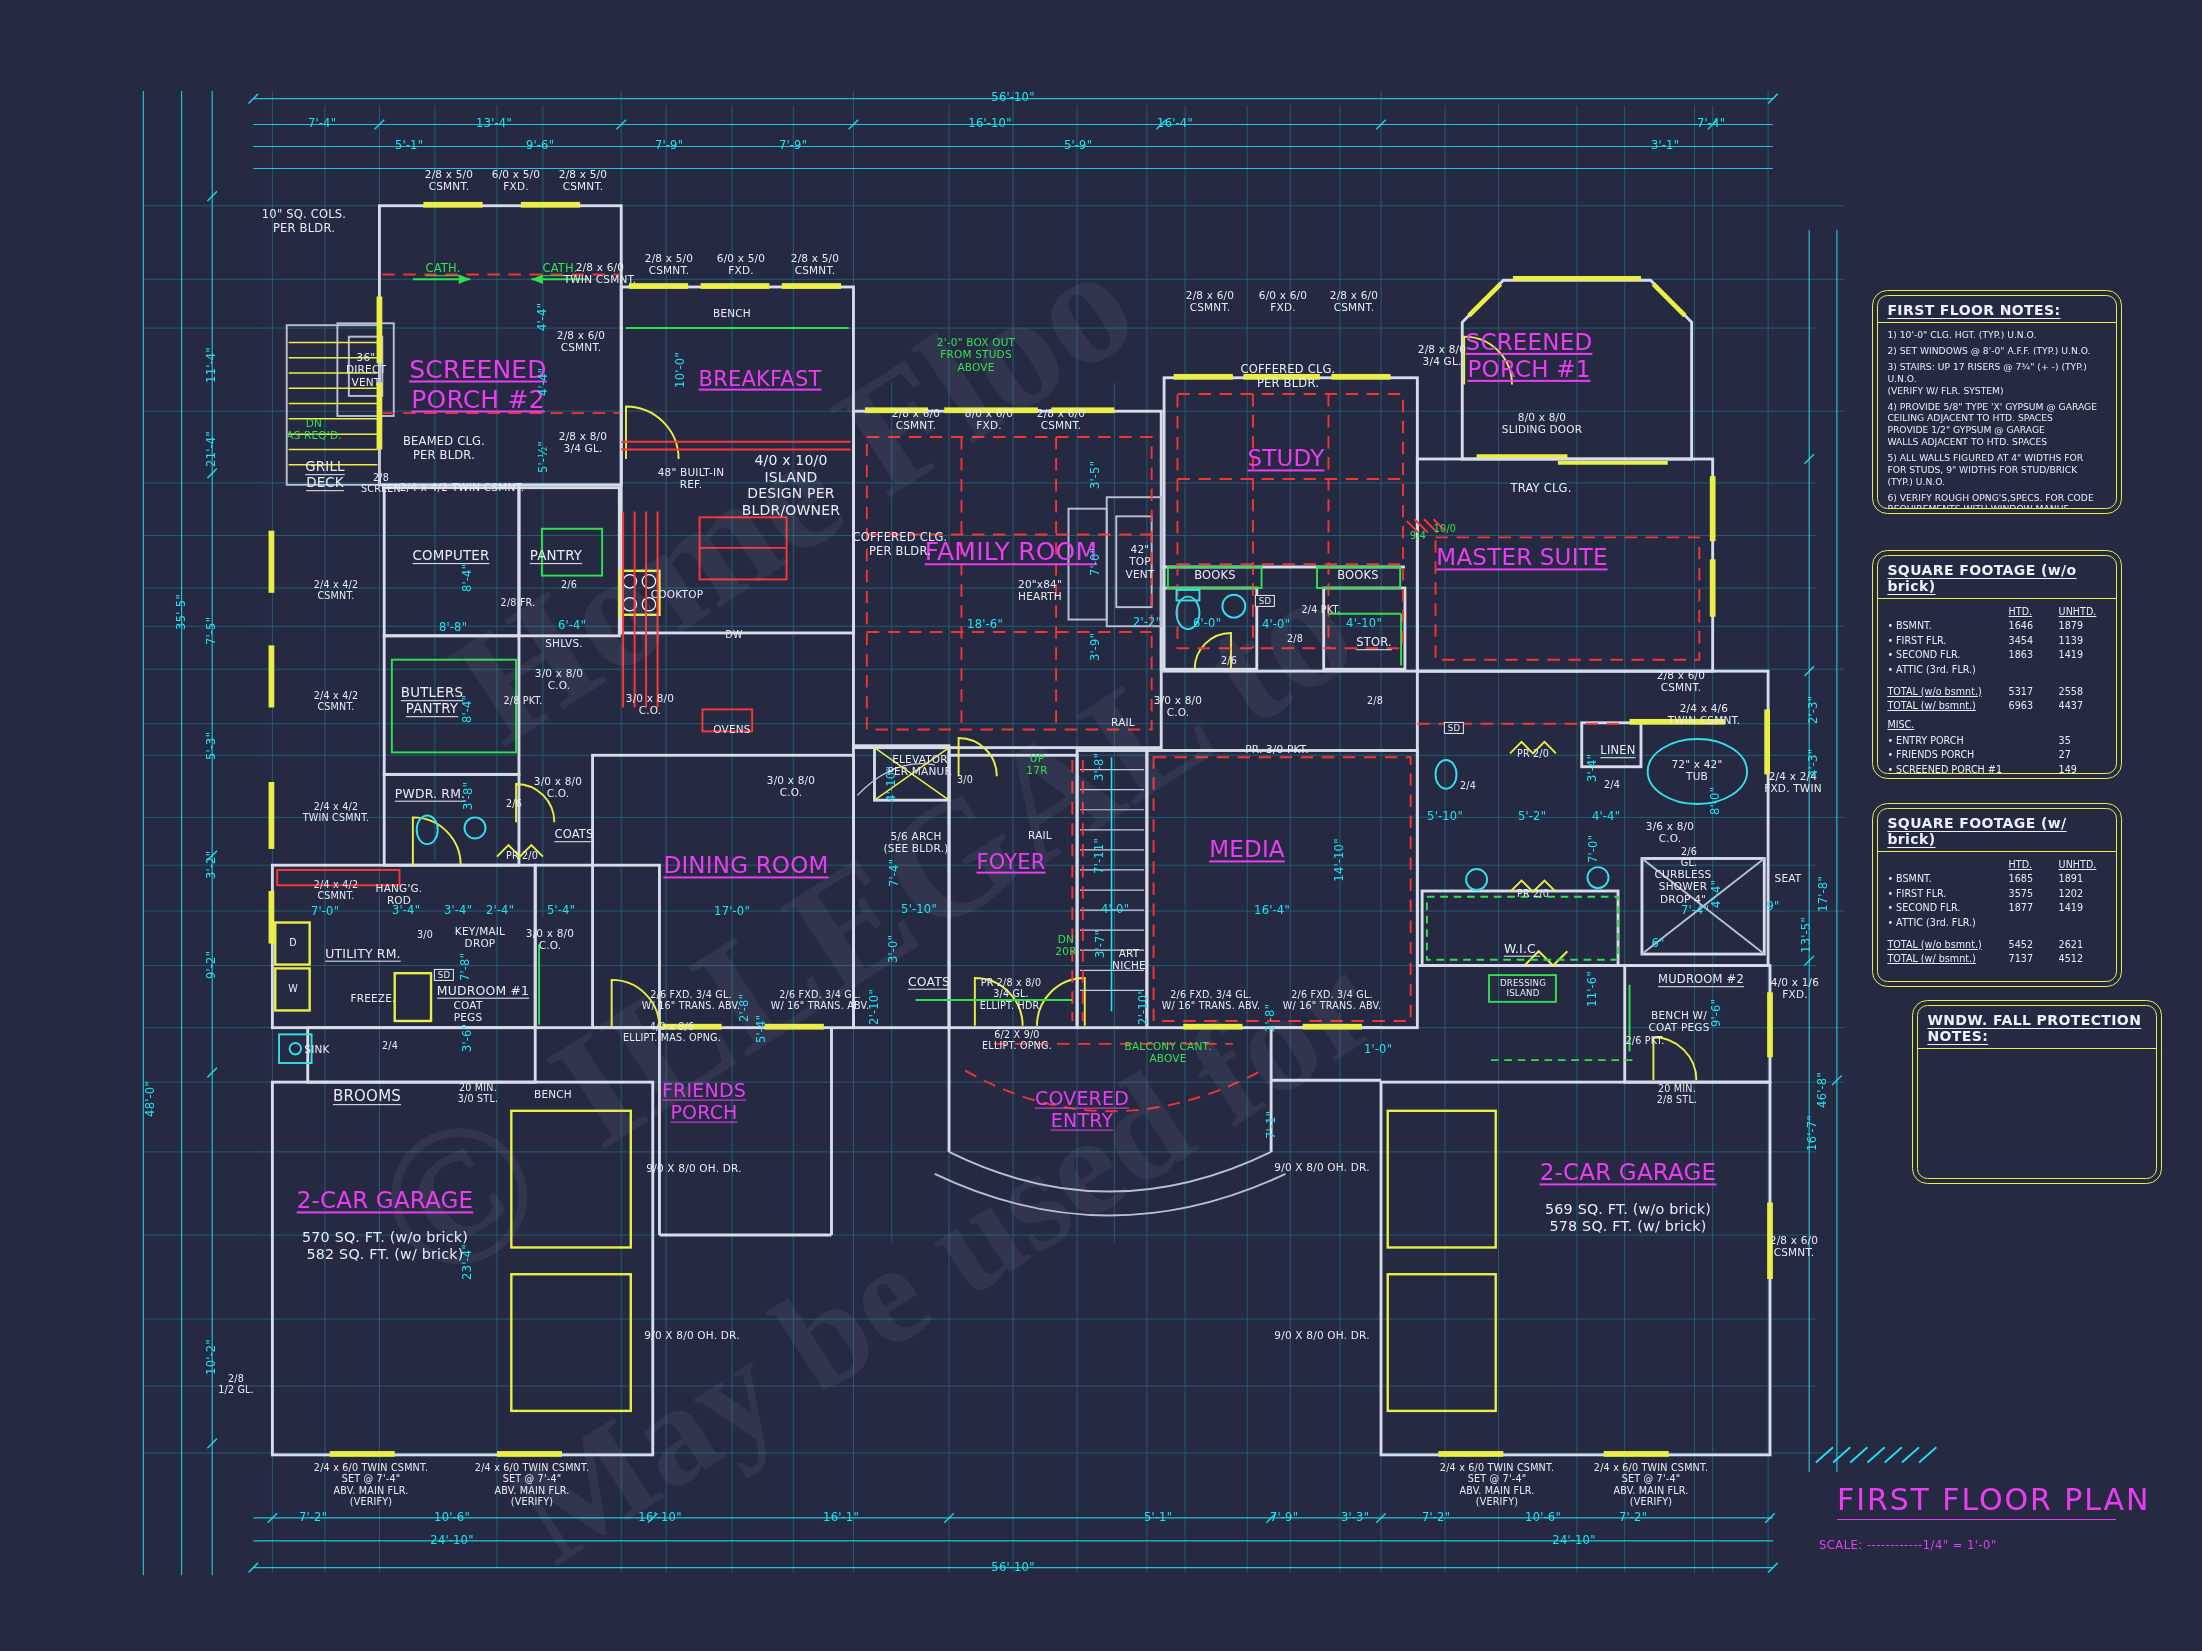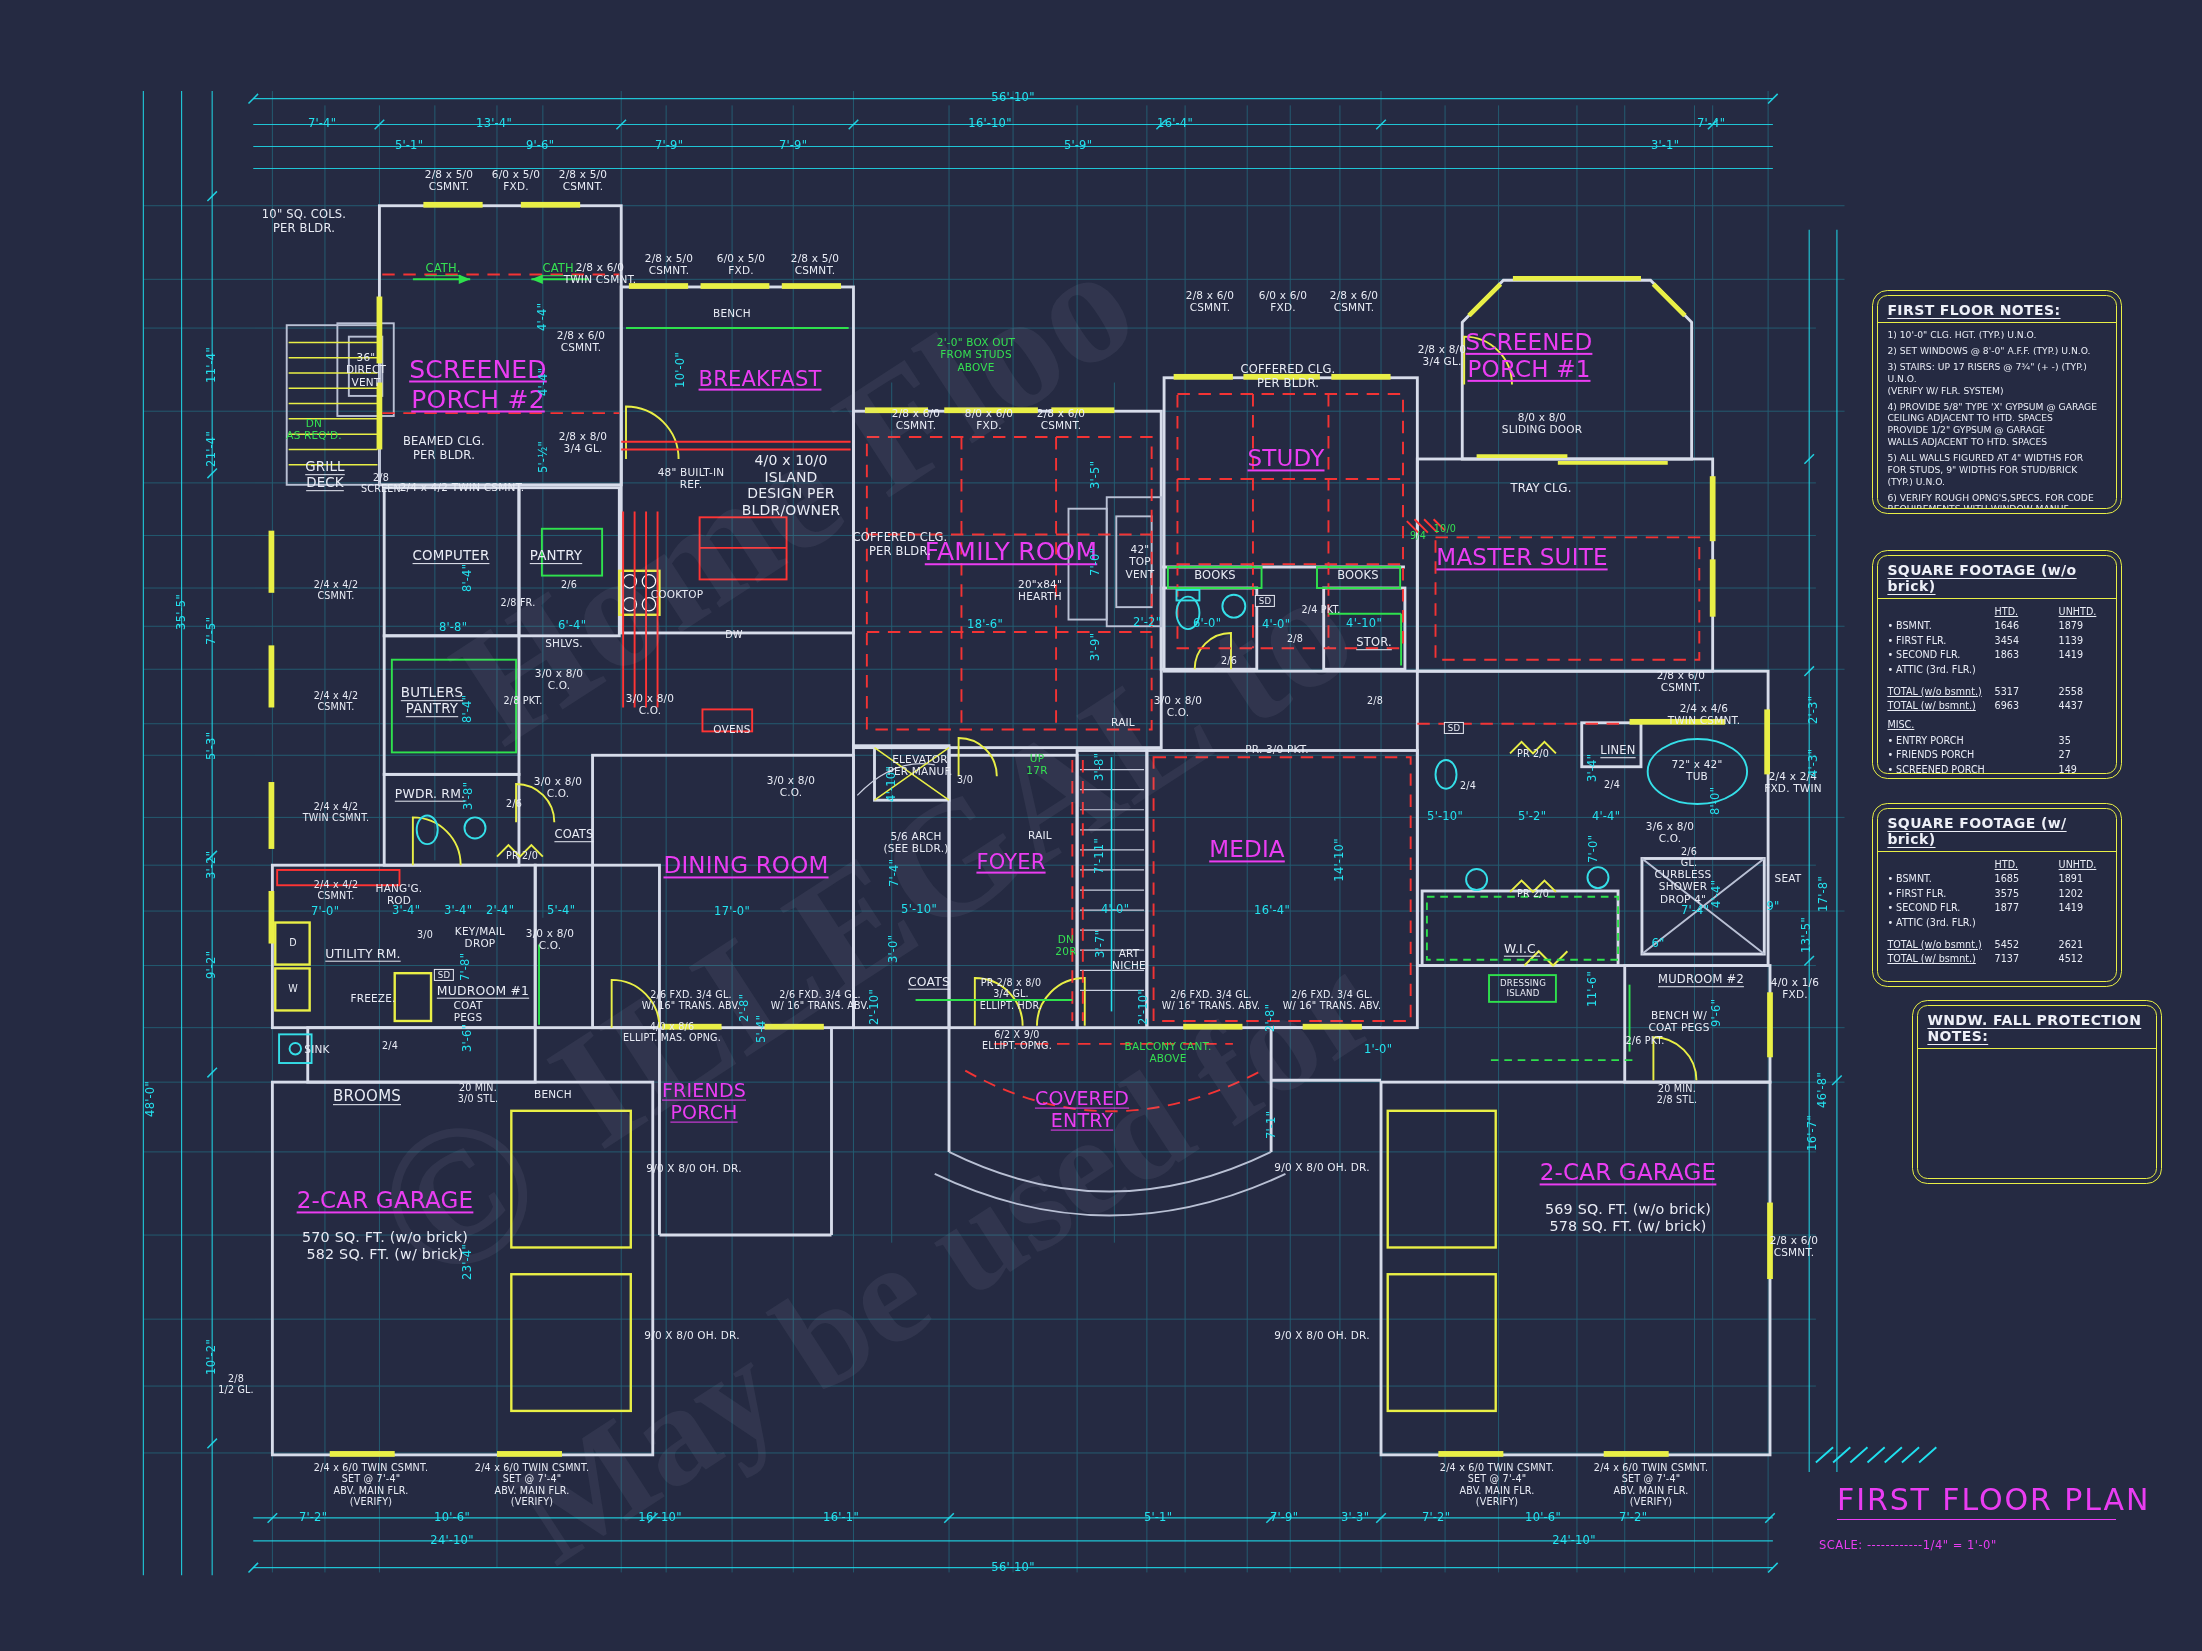--- a/index.html
+++ b/index.html
@@ -19,21 +19,21 @@
   .panel{position:absolute;left:1872px;width:250px;border:1.9px solid #e9ef46;border-radius:15.3px;
          padding:3.8px;box-sizing:border-box;background:#252a42;}
   .panel-inner{border:1.4px solid #e9ef46;border-radius:10.5px;padding:6.7px 9.6px 4.8px;box-sizing:border-box;height:100%;overflow:hidden;}
   .panel h2{color:#eef0f8;font-size:14px;font-weight:bold;margin:0 0 3.8px;letter-spacing:0.4px;
             text-decoration:underline;text-underline-offset:2.9px;}
   .panel .rule{border-bottom:1.4px solid #e9ef46;margin:0 -9.6px 5.7px;}
   .note-item{color:#e9ecf5;font-size:9.2px;line-height:1.28;margin-bottom:4.3px;white-space:pre-line;}
   .wfpn-body{color:#e9ecf5;font-size:10px;line-height:1.55;white-space:pre-line;}
   .thead,.trow{display:flex;color:#e9ecf5;font-size:9.6px;line-height:1.5;}
   .thead span{text-decoration:underline;}
-  .tl{flex:1;} .td1{width:64px;} .td2{width:48px;}
+  .tl{flex:1;} .td1{width:50px;} .td2{width:48px;}
   .tgap{height:7.6px;}
   .totals .tl{text-decoration:underline;}
   .misc-title{color:#e9ecf5;font-size:9.6px;text-decoration:underline;margin:5.7px 0 3.8px;}
   
   .titleblock{position:absolute;left:1819px;top:1464px;width:315px;}
   .titleblock h1{margin:18px;color:#ea3df2;font-size:30px;font-weight:normal;letter-spacing:1.9px;
                  border-bottom:1.9px solid #ea3df2;padding-bottom:1.9px;white-space:nowrap;}
   .titleblock .scale{color:#ea3df2;font-size:11.5px;margin-top:2.9px;letter-spacing:0.5px;}
 </style>
 </head>

